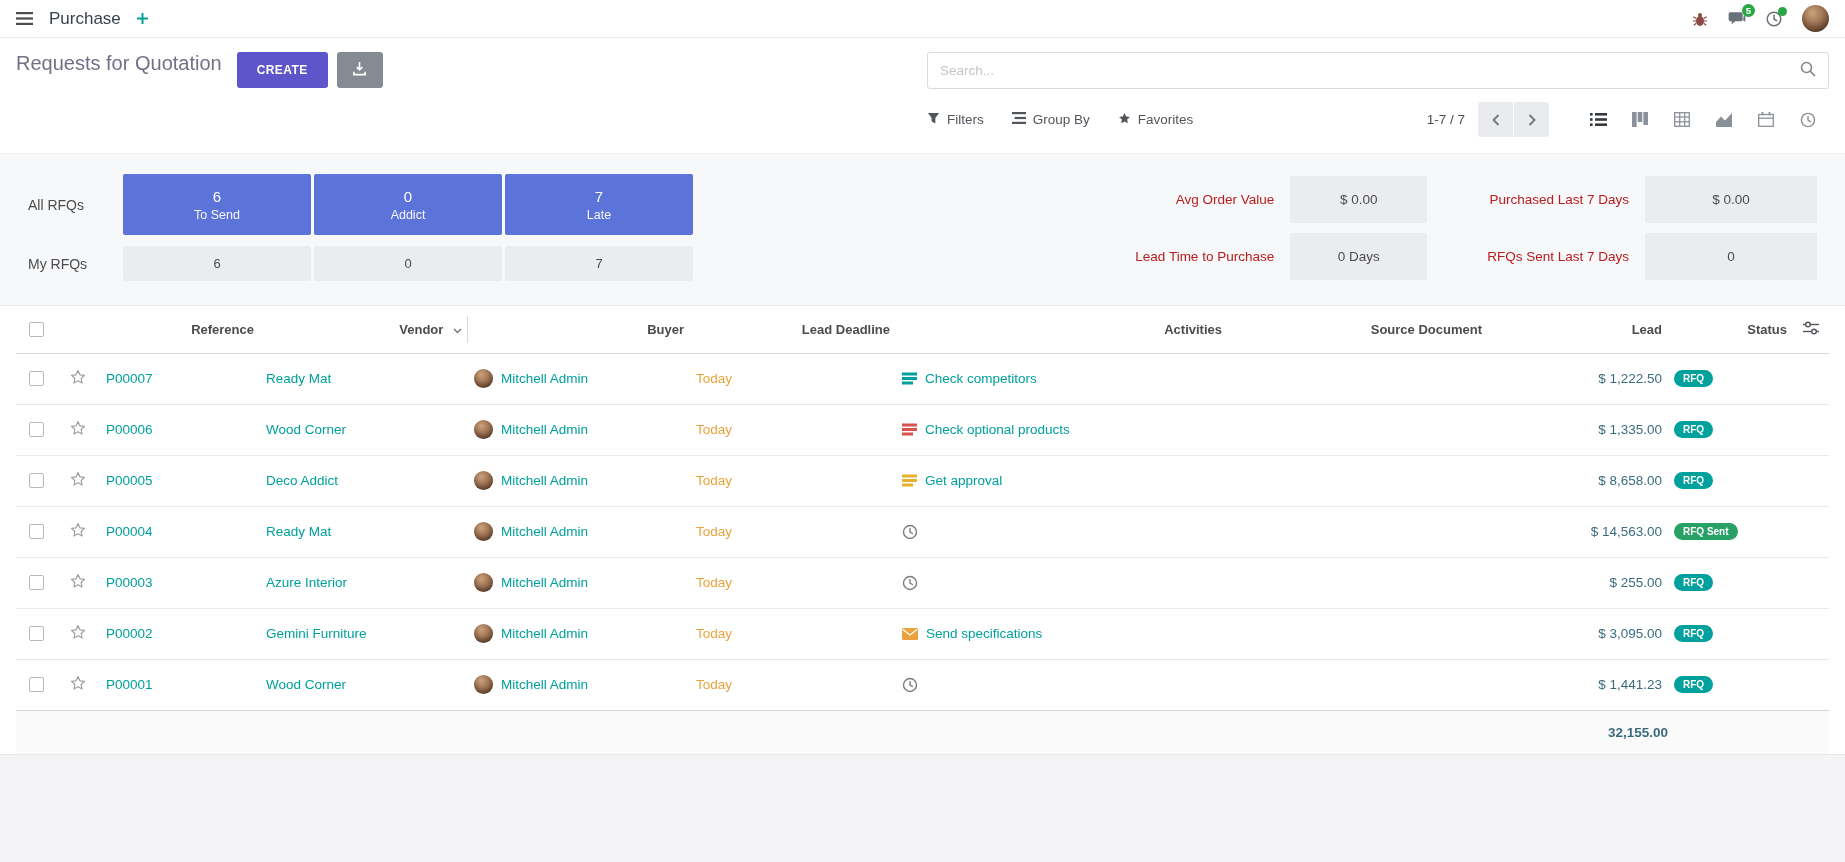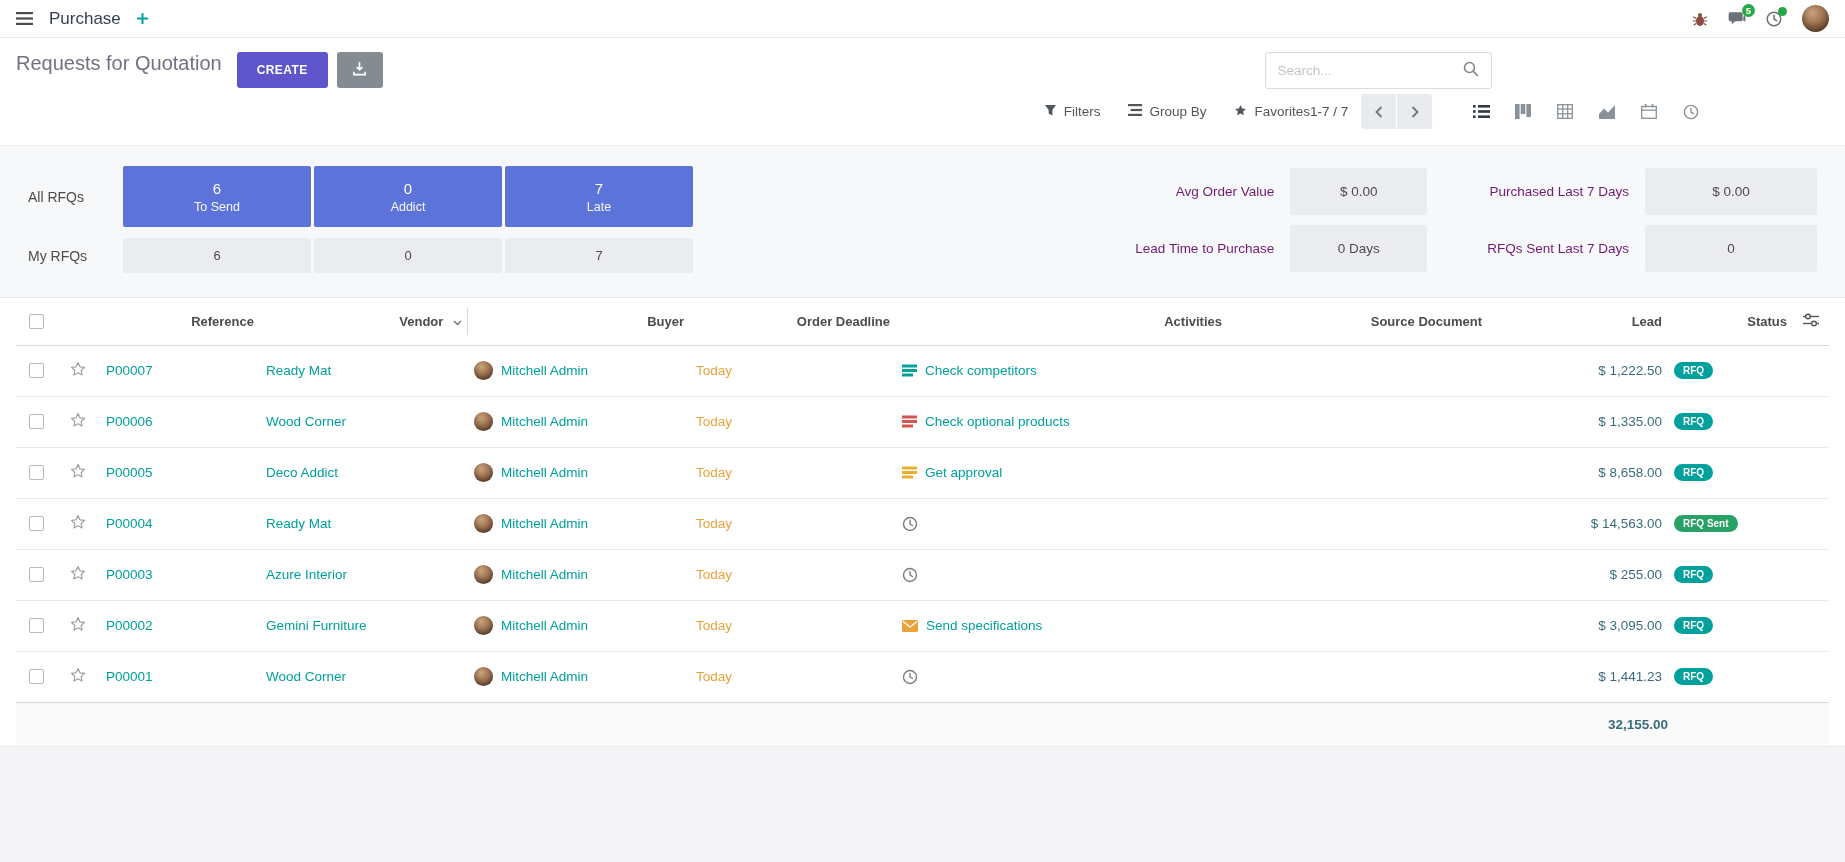--- a/index.html
+++ b/index.html
@@ -47,21 +47,21 @@
   .cp-buttons { display: flex; gap: 9px; }
   .btn-create {
     background: #5D55C9; color: #fff; border: none; border-radius: 3px;
     height: 36px; padding: 0 20px; font-size: 12px; font-weight: bold;
     letter-spacing: .4px; font-family: inherit; cursor: pointer;
   }
   .btn-export {
     background: #858b92; border: none; border-radius: 3px;
     height: 36px; width: 46px; display: flex; align-items: center; justify-content: center; cursor: pointer;
   }
-  .cp-right { width: 902px; display: flex; flex-direction: column; gap: 5px; align-items: center; }
+  .cp-right { width: 902px; display: flex; flex-direction: column; gap: 13px; }
   .search-box {
     height: 37px; border: 1px solid #d9dbde; border-radius: 3px; background: #fff;
     display: flex; align-items: center; padding: 0 12px; gap: 8px;
   }
   .search-input { border: none; outline: none; flex: 1; font-size: 13.5px; color: #4c4c4c; font-family: inherit; background: transparent; }
   .search-input::placeholder { color: #c3c5c9; }
   .cp-toolbar { display: flex; align-items: center; }
   .filter-group { display: flex; gap: 28px; }
   .tool-btn {
     display: flex; gap: 7px; align-items: center; color: #51565c; font-size: 13.5px;
@@ -103,21 +103,21 @@
     display: flex; flex-direction: column; align-items: center; justify-content: center; gap: 3px;
   }
   .tile-blue .num { font-size: 15px; }
   .tile-blue .lbl { font-size: 12.5px; opacity: .95; }
   .tile-gray {
     background: #ebecef; border-radius: 2px; cursor: pointer;
     display: flex; align-items: center; justify-content: center; font-size: 13px; color: #4c4c4c;
   }
   .kpi-grid { display: grid; grid-template-columns: auto auto; column-gap: 60px; row-gap: 10px; margin-top: 2px; }
   .kpi-pair { display: flex; align-items: center; gap: 16px; justify-content: flex-end; }
-  .kpi-label { font-size: 13.5px; color: #701a75; text-align: right; }
+  .kpi-label { font-size: 13.5px; color: #b91c1c; text-align: right; }
   .kpi-box {
     background: #ebecef; height: 47px; border-radius: 2px;
     display: flex; align-items: center; justify-content: center; font-size: 13.5px; color: #4c4c4c;
   }
   .kpi-box.w1 { width: 137px; }
   .kpi-box.w2 { width: 172px; }
 
   
   .list-wrap { background: #fff; padding: 0 16px; flex: 0 0 auto; }
   table { width: 1813px; border-collapse: collapse; table-layout: fixed; }
@@ -391,21 +391,21 @@
         <th></th>
         <th>Reference</th>
         <th class="col-vendor">
           <span>Vendor</span>
           <svg width="9" height="6" viewBox="0 0 9 6" style="margin-left:6px">
               <path d="M1 1 L4.5 4.5 L8 1" stroke="#6c757d" stroke-width="1.4" fill="none"></path>
             </svg>
           <span class="hdr-divider"></span>
         </th>
         <th>Buyer</th>
-        <th>Order Deadline</th>
+        <th>Lead Deadline</th>
         <th>Activities</th>
         <th>Source Document</th>
         <th class="col-total">Lead</th>
         <th>Status</th>
         <th class="cell-center">
           <svg width="16" height="14" viewBox="0 0 16 14">
               <line x1="0" y1="3.5" x2="16" y2="3.5" stroke="#51565c" stroke-width="1.4"></line>
               <circle cx="5" cy="3.5" r="2.3" fill="#fff" stroke="#51565c" stroke-width="1.4"></circle>
               <line x1="0" y1="10.5" x2="16" y2="10.5" stroke="#51565c" stroke-width="1.4"></line>
               <circle cx="11" cy="10.5" r="2.3" fill="#fff" stroke="#51565c" stroke-width="1.4"></circle>

